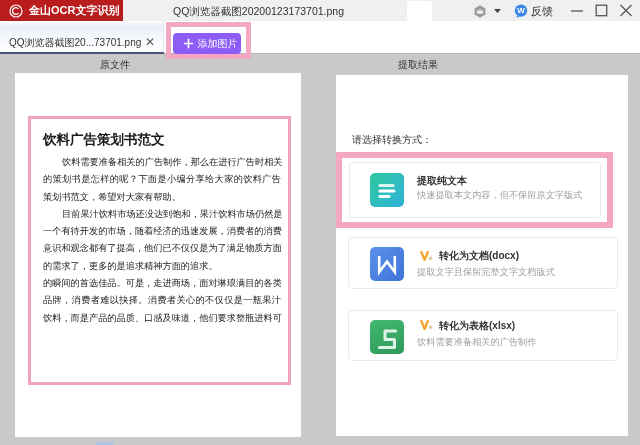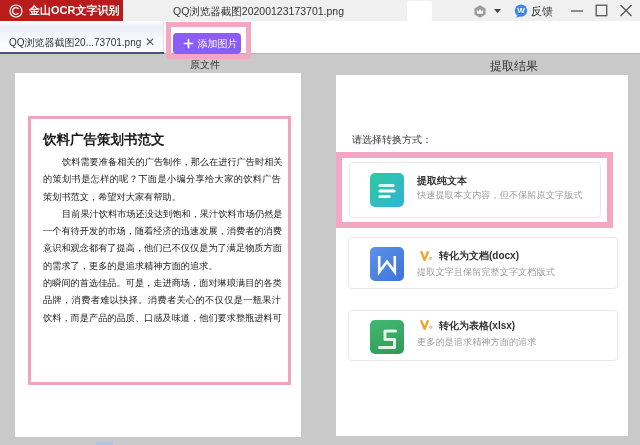--- a/index.html
+++ b/index.html
@@ -16,22 +16,22 @@
 #tabbar{left:0;top:21px;width:640px;height:33px;background:#fff;border-bottom:1px solid #b5b5b5}
 #tab{left:0;top:21px;width:164px;height:33px;background:linear-gradient(180deg,#ffffff 0%,#e9eef7 18%,#f2f6fb 40%,#fbfcfe 75%,#fdfdfe 100%);border-right:1px solid #dde1e8}
 #tab .txt{position:absolute;left:9px;top:16px;font-size:10px;line-height:12px;color:#333;white-space:nowrap}
 #tab .x{position:absolute;left:145px;top:15px;font-size:12px;line-height:13px;color:#555}
 #tabline{left:0;top:52px;width:164px;height:2px;background:#46547f}
 #addbtn{left:172.5px;top:32.5px;width:68.5px;height:21px;background:#8b5cf6;border-radius:4px;color:#fff;font-size:10px;overflow:hidden}
 .pinkbox{border:5px solid #f4a7c3}
 #pink2{border-width:6px}
 #pink1{left:166px;top:21.5px;width:85px;height:37px}
 
-#lab1{left:100px;top:58px;width:120px;text-align:right;font-size:10px;color:#333}
-#lab2{left:418px;top:58px;width:120px;text-align:right;font-size:12px;color:#333}
+#lab1{left:100px;top:58px;width:120px;text-align:left;font-size:10px;color:#333}
+#lab2{left:398px;top:58px;width:120px;text-align:left;font-size:10px;color:#333}
 
 #page{left:15px;top:73px;width:286px;height:364px;background:#fff}
 #docbox{left:28px;top:116px;width:263px;height:269px;border:3.5px solid #f0a3bd;background:#fff}
 #dtitle{left:43px;top:129px;width:238px;height:22px;line-height:22px;font-size:13.5px;font-weight:bold;text-align:left;color:#1a1a1a}
 #doc{left:43px;top:154px;width:238px;color:#1a1a1a}
 #doc .l{font-size:9.2px;height:17.3px;line-height:17.3px;text-align:justify;text-align-last:justify;white-space:nowrap}
 #doc .e{text-align-last:left}
 #doc .i{text-indent:19px}
 #bluesliver{left:96px;top:442px;width:17px;height:3px;background:#adc6e8}
 
@@ -140,13 +140,13 @@
 <div class="abs cs" id="s1">快速提取本文内容，但不保留原文字版式</div>
 <div class="abs ct" id="t2"><svg class="wps" width="13" height="11" viewBox="0 0 13 11">
       <path d="M1 1.2 L4.6 10 L8.2 1.2" fill="none" stroke="#f3a329" stroke-width="2.3"></path>
       <circle cx="10.6" cy="8.2" r="1.8" fill="#dcc9a0"></circle>
     </svg>转化为文档(docx)</div>
 <div class="abs cs" id="s2">提取文字且保留完整文字文档版式</div>
 <div class="abs ct" id="t3"><svg class="wps" width="13" height="11" viewBox="0 0 13 11">
       <path d="M1 1.2 L4.6 10 L8.2 1.2" fill="none" stroke="#f3a329" stroke-width="2.3"></path>
       <circle cx="10.6" cy="8.2" r="1.8" fill="#dcc9a0"></circle>
     </svg>转化为表格(xlsx)</div>
-<div class="abs cs" id="s3">更多的是追求精神方面的追求</div>
+<div class="abs cs" id="s3">饮料需要准备相关的广告制作</div>
 
 </body></html>

